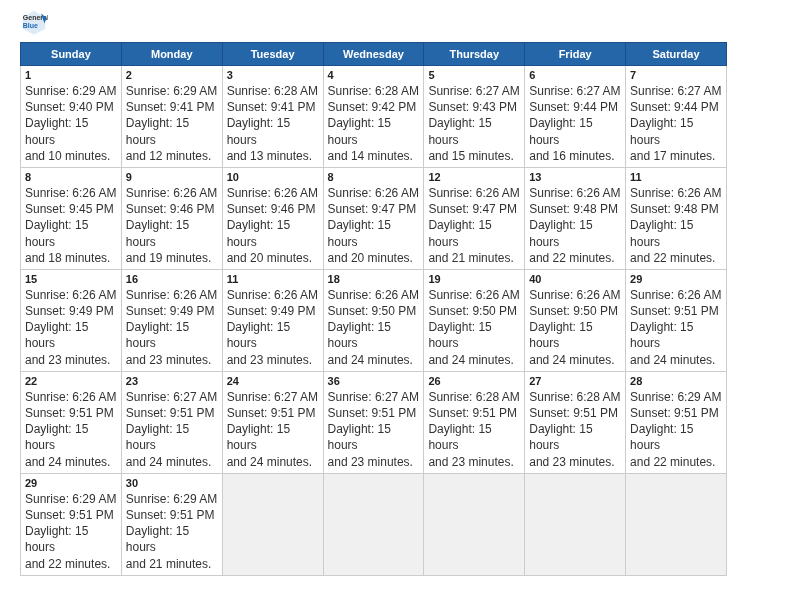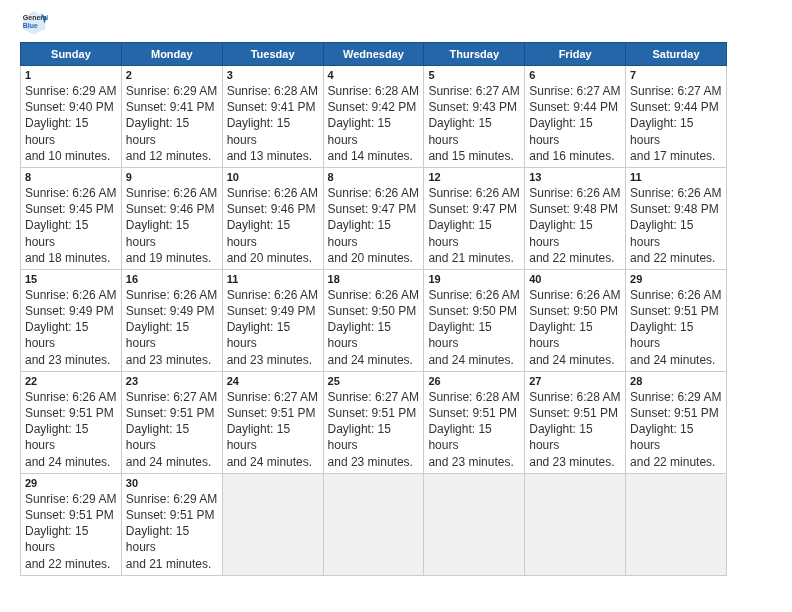--- a/index.html
+++ b/index.html
@@ -286,21 +286,21 @@
 and 24 minutes.</div>
           </td>
           <td>
             <span class="day-num">24</span>
             <div class="day-info" style="white-space: pre-line;">Sunrise: 6:27 AM
 Sunset: 9:51 PM
 Daylight: 15 hours
 and 24 minutes.</div>
           </td>
           <td>
-            <span class="day-num">25</span>
+            <span class="day-num">36</span>
             <div class="day-info" style="white-space: pre-line;">Sunrise: 6:27 AM
 Sunset: 9:51 PM
 Daylight: 15 hours
 and 23 minutes.</div>
           </td>
           <td>
             <span class="day-num">26</span>
             <div class="day-info" style="white-space: pre-line;">Sunrise: 6:28 AM
 Sunset: 9:51 PM
 Daylight: 15 hours

